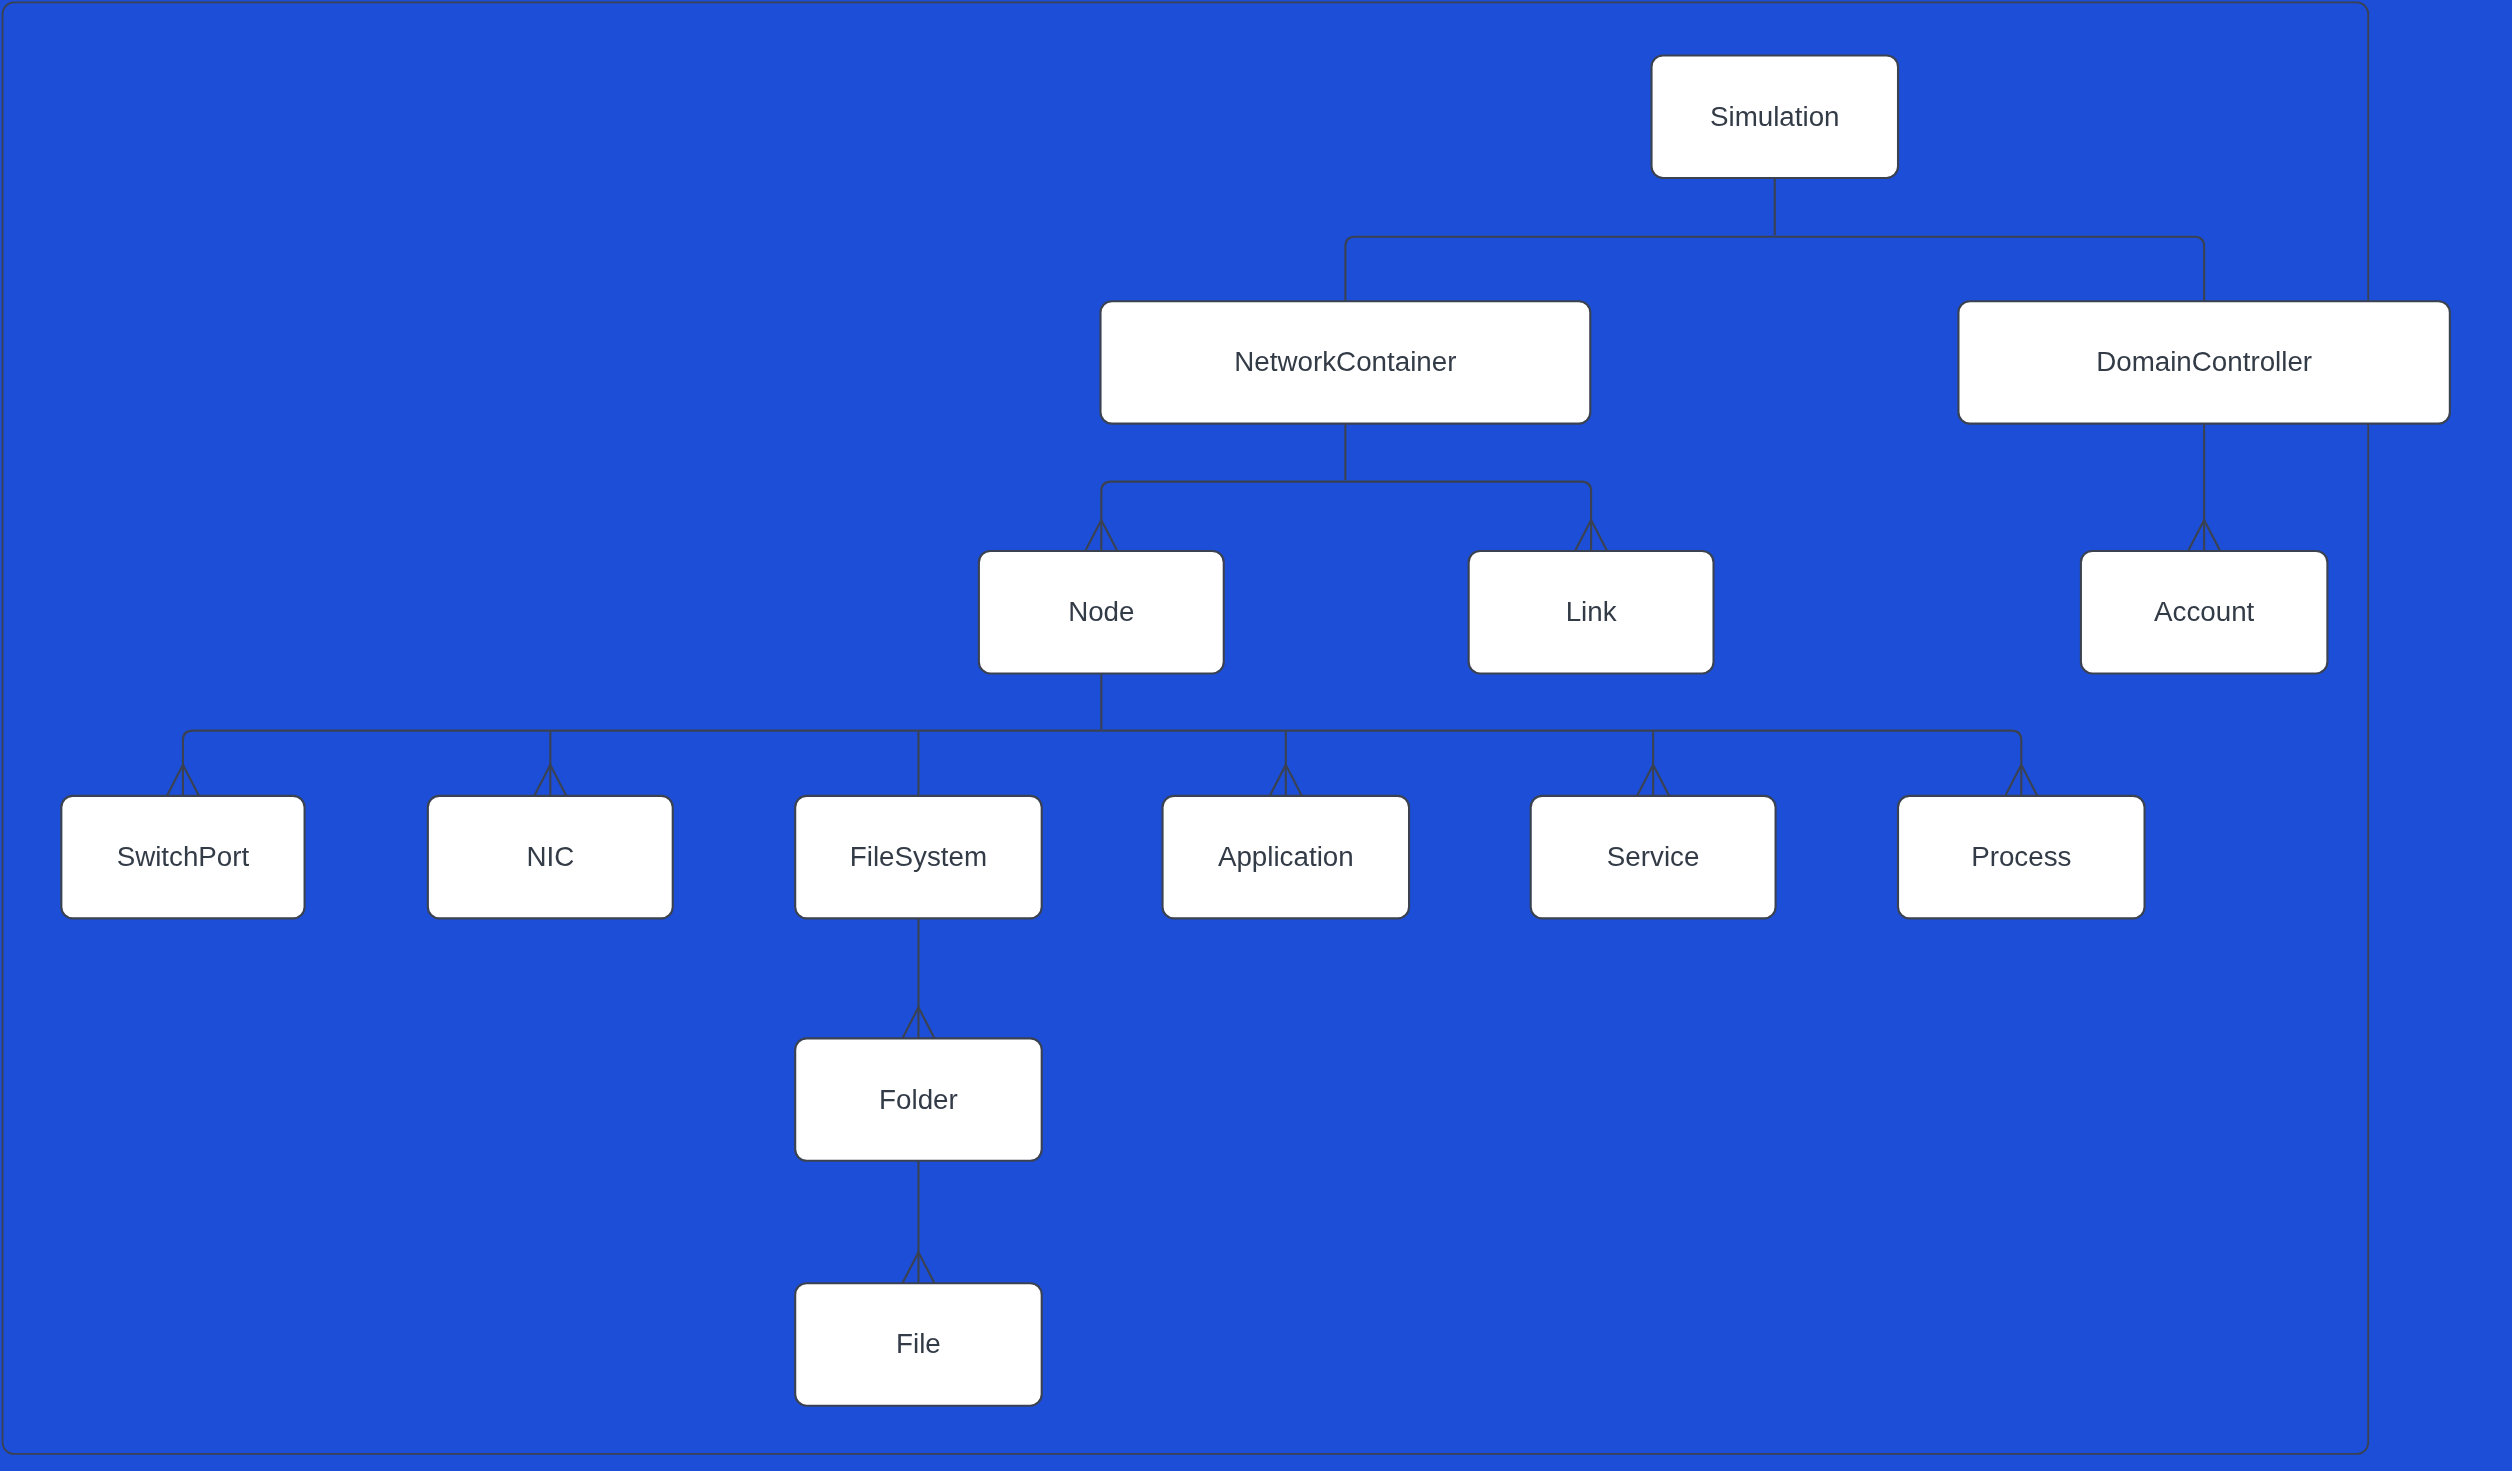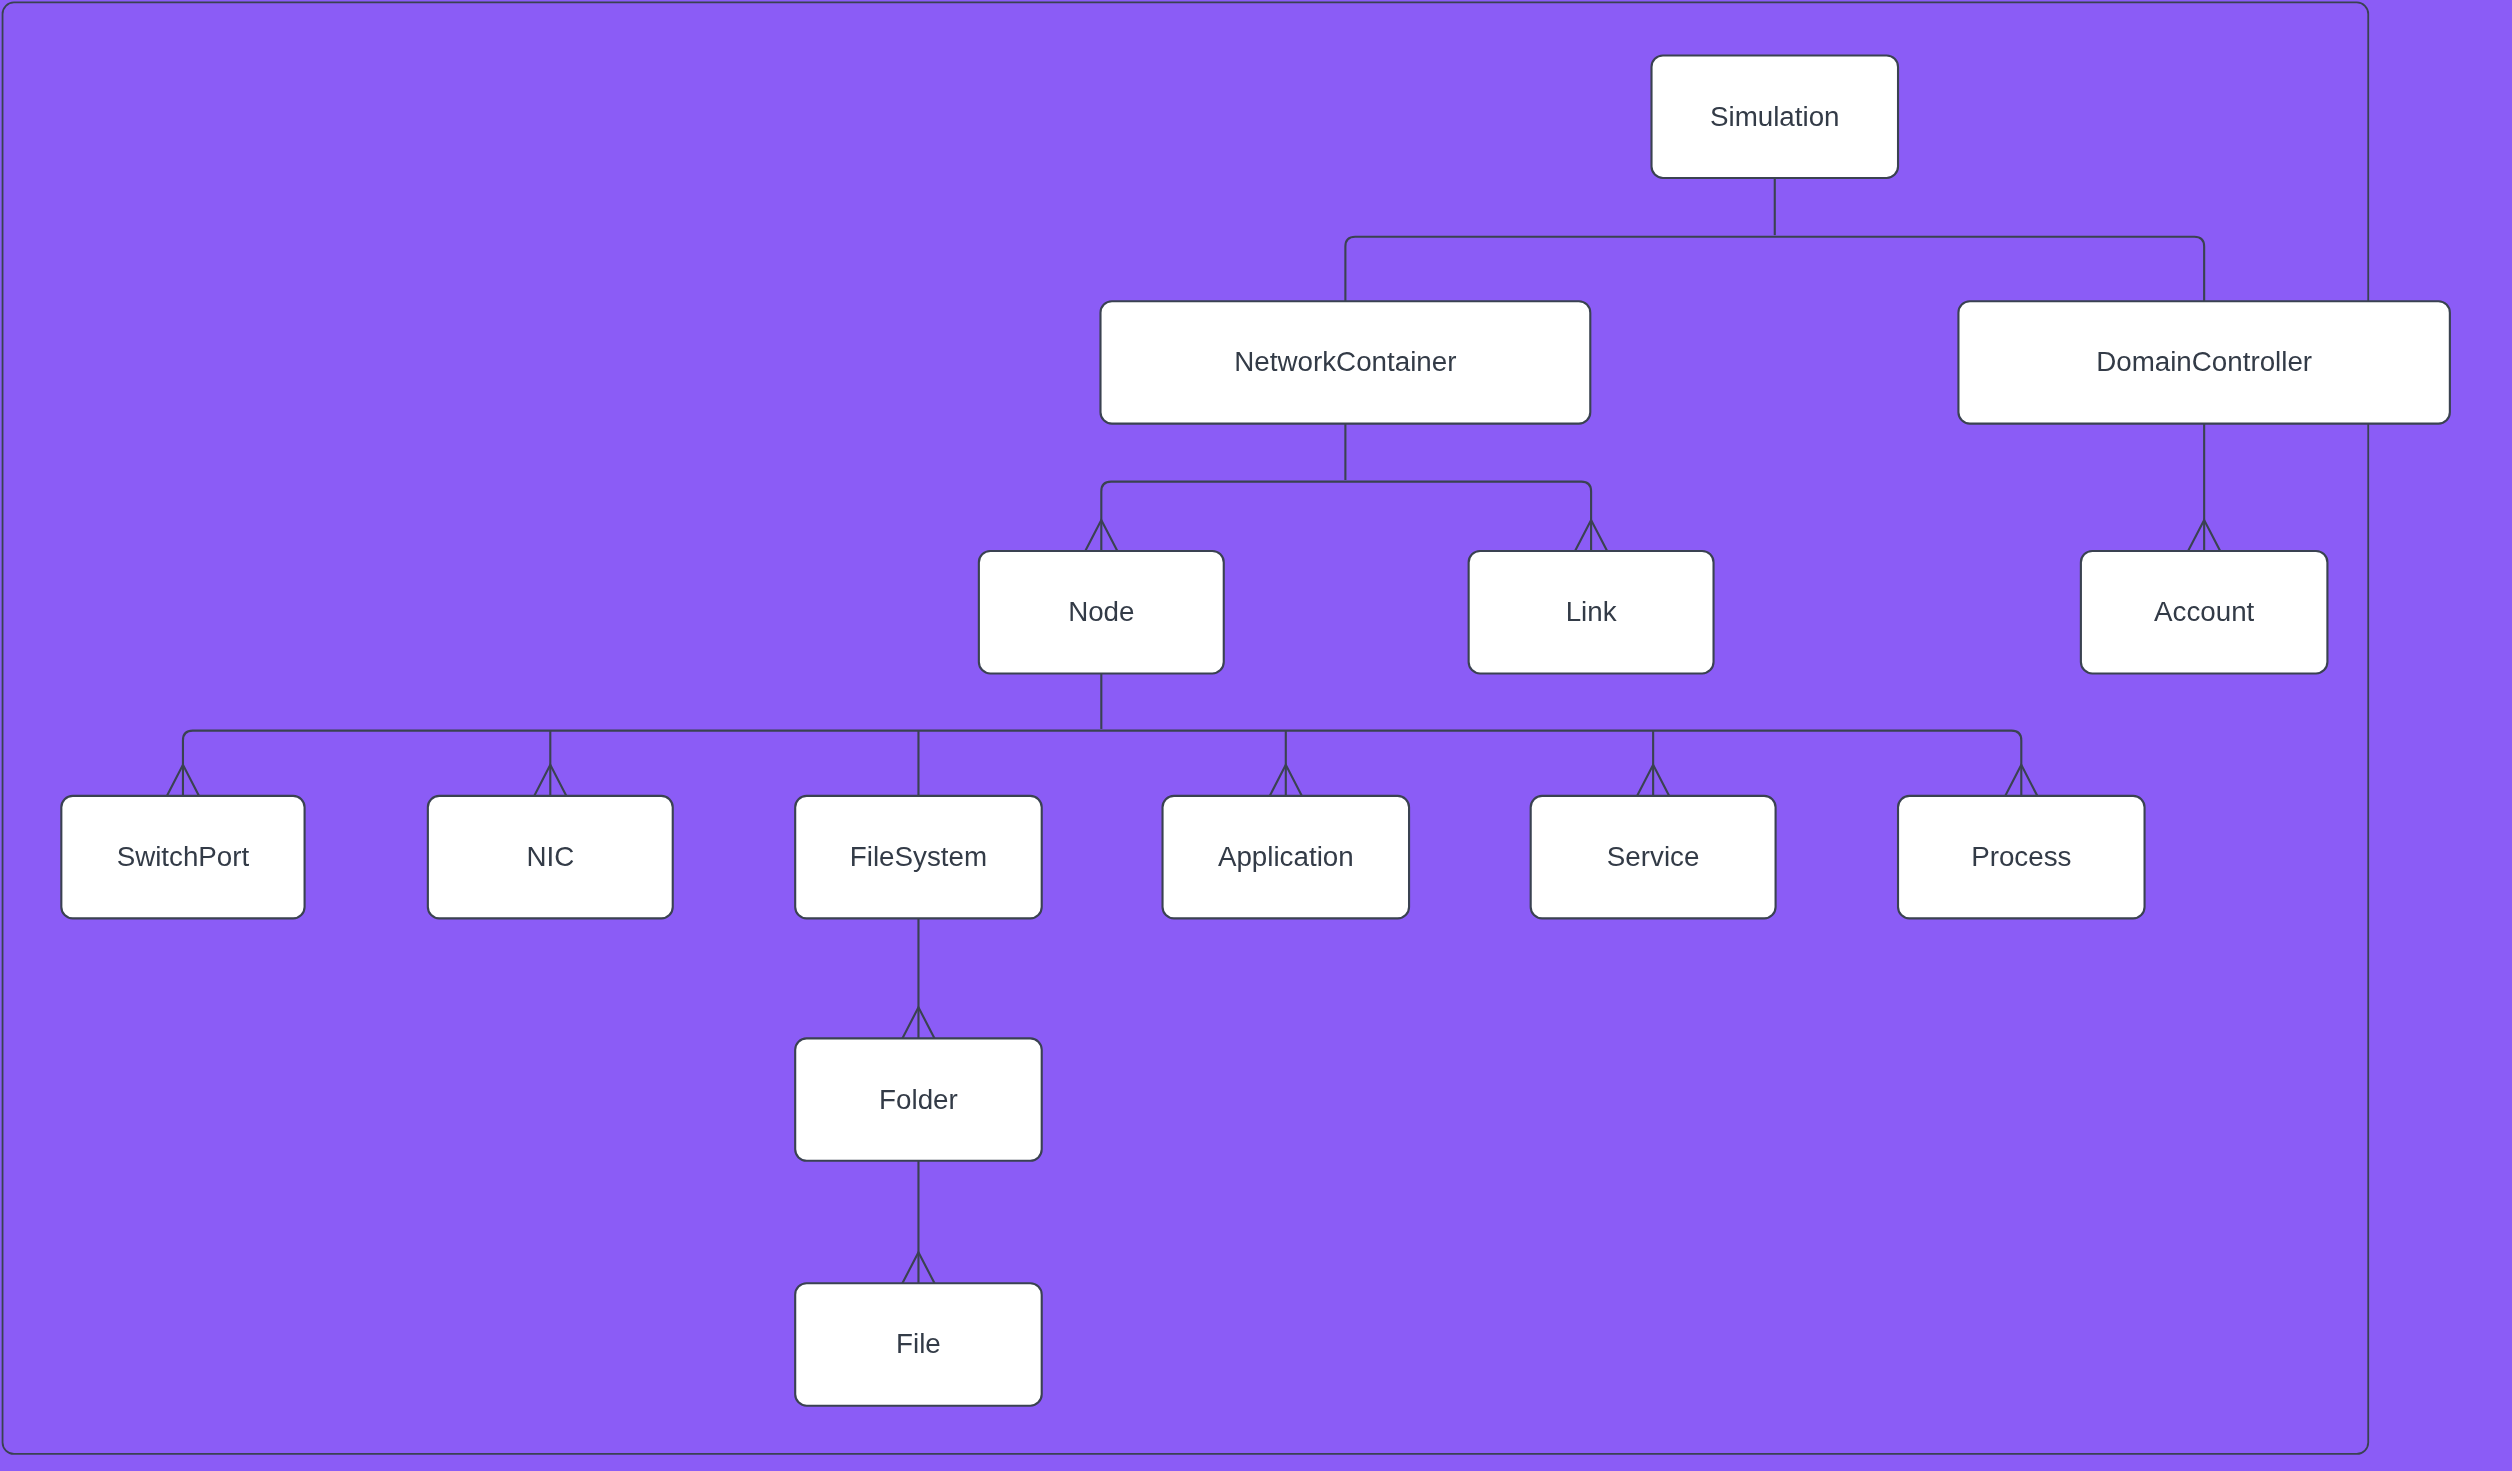--- a/index.html
+++ b/index.html
@@ -7,21 +7,21 @@
     padding: 0;
     background: #ffffff;
   }
   body {
     font-family: "Liberation Sans", sans-serif;
   }
   #canvas {
     position: relative;
     width: 2512px;
     height: 1471px;
-    background: #8b5cf6;
+    background: #1d4ed8;
     overflow: hidden;
   }
   #diagram-svg {
     position: absolute;
     top: 0;
     left: 0;
     width: 2512px;
     height: 1471px;
   }
   .node-box {

